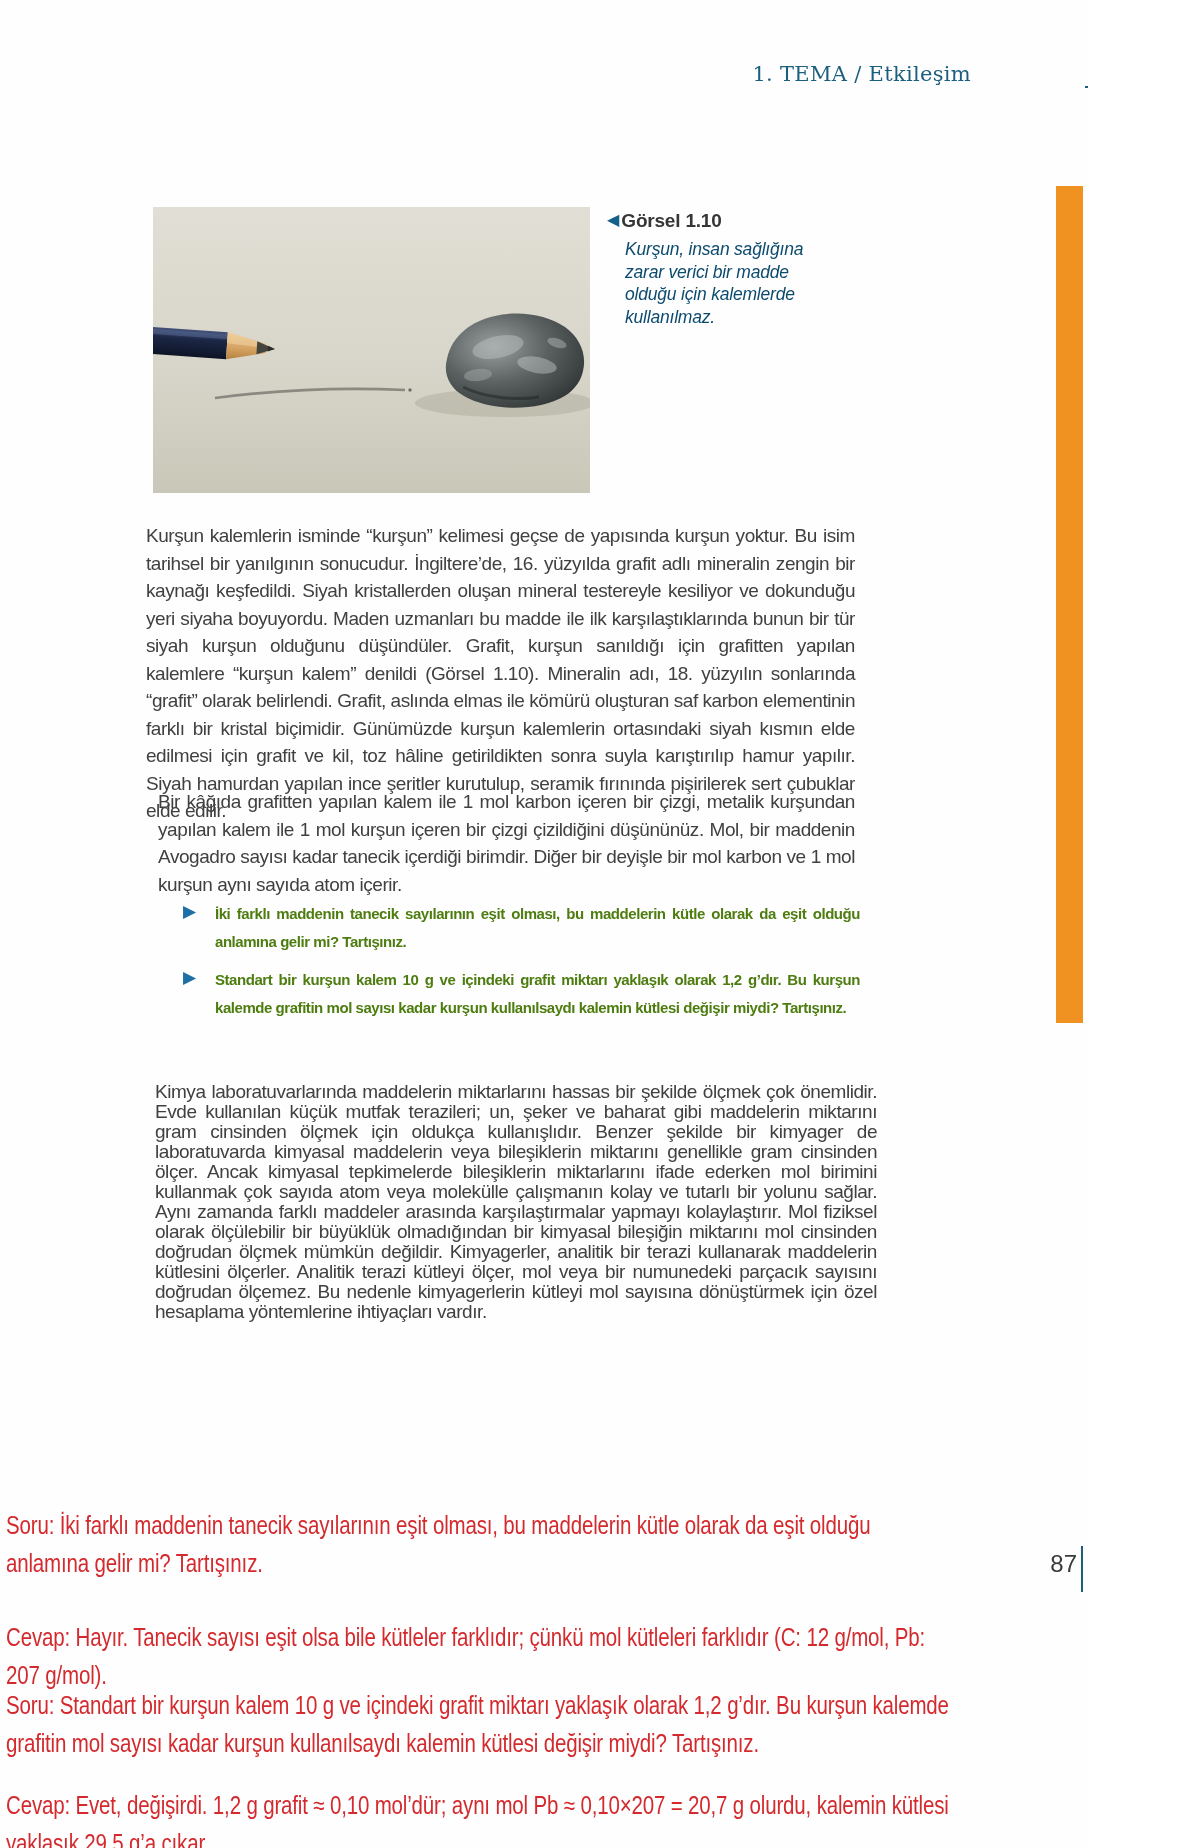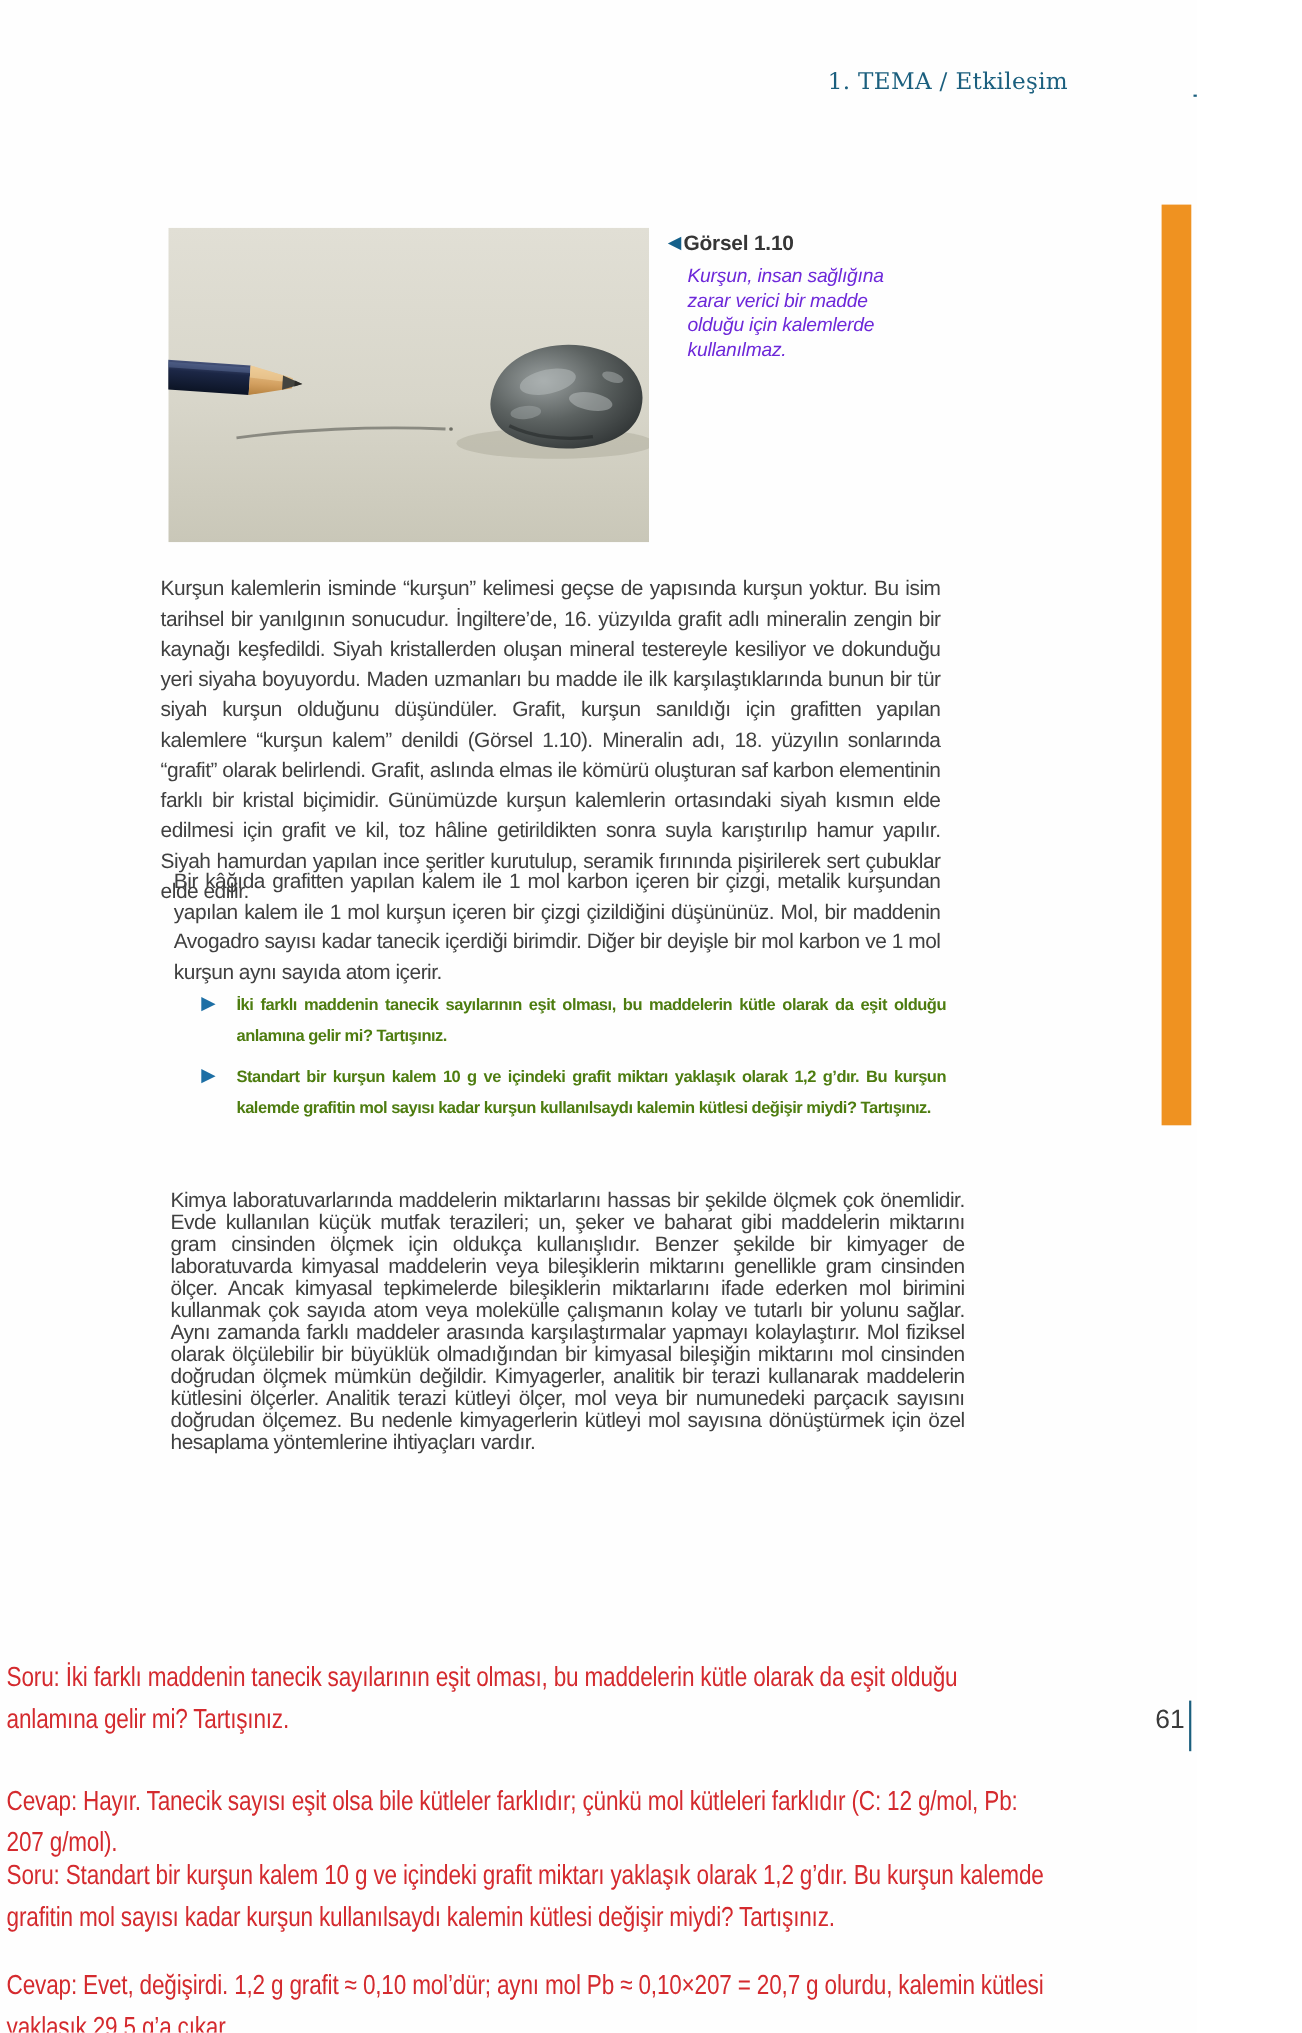--- a/index.html
+++ b/index.html
@@ -22,21 +22,21 @@
   .badge-icon{position:absolute;right:4px;top:2px;width:36px;height:36px;}
   
   .photo{position:absolute;left:153px;top:207px;width:437px;height:286px;}
   .photo svg{display:block;}
   
   .caption{position:absolute;left:607px;top:210px;width:240px;}
   .caption-marker{color:#14608a;font-size:16px;vertical-align:2px;margin-right:2px;}
   .caption-title{font-size:19px;font-weight:bold;color:#363636;letter-spacing:-.2px;}
   .caption-text{
     margin-top:6px;margin-left:18px;width:218px;
-    font-size:17.5px;font-style:italic;color:#6d28d9;line-height:22.5px;letter-spacing:-.2px;
+    font-size:17.5px;font-style:italic;color:#0c4a6e;line-height:22.5px;letter-spacing:-.2px;
   }
   
   .body{
     position:absolute;margin:0;font-size:19px;line-height:27.5px;letter-spacing:-.45px;
     text-align:justify;color:#404040;
   }
   .p1{left:146px;top:522px;width:709px;}
   .p2{left:158px;top:788px;width:697px;}
   .p3{left:155px;top:1082px;width:722px;line-height:20px;}
   
@@ -141,16 +141,16 @@
 
   <div class="orange-bar"></div>
 
   <p class="body p3">Kimya laboratuvarlarında maddelerin miktarlarını hassas bir şekilde ölçmek çok önemlidir. Evde kullanılan küçük mutfak terazileri; un, şeker ve baharat gibi maddelerin miktarını gram cinsinden ölçmek için oldukça kullanışlıdır. Benzer şekilde bir kimyager de laboratuvarda kimyasal maddelerin veya bileşiklerin miktarını genellikle gram cinsinden ölçer. Ancak kimyasal tepkimelerde bileşiklerin miktarlarını ifade ederken mol birimini kullanmak çok sayıda atom veya molekülle çalışmanın kolay ve tutarlı bir yolunu sağlar. Aynı zamanda farklı maddeler arasında karşılaştırmalar yapmayı kolaylaştırır. Mol fiziksel olarak ölçülebilir bir büyüklük olmadığından bir kimyasal bileşiğin miktarını mol cinsinden doğrudan ölçmek mümkün değildir. Kimyagerler, analitik bir terazi kullanarak maddelerin kütlesini ölçerler. Analitik terazi kütleyi ölçer, mol veya bir numunedeki parçacık sayısını doğrudan ölçemez. Bu nedenle kimyagerlerin kütleyi mol sayısına dönüştürmek için özel hesaplama yöntemlerine ihtiyaçları vardır.</p>
 
   <div class="note n1">Soru: İki farklı maddenin tanecik sayılarının eşit olması, bu maddelerin kütle olarak da eşit olduğu anlamına gelir mi? Tartışınız.</div>
   <div class="note n2">Cevap: Hayır. Tanecik sayısı eşit olsa bile kütleler farklıdır; çünkü mol kütleleri farklıdır (C: 12 g/mol, Pb: 207 g/mol).</div>
   <div class="note n3">Soru: Standart bir kurşun kalem 10 g ve içindeki grafit miktarı yaklaşık olarak 1,2 g’dır. Bu kurşun kalemde grafitin mol sayısı kadar kurşun kullanılsaydı kalemin kütlesi değişir miydi? Tartışınız.</div>
   <div class="note n4">Cevap: Evet, değişirdi. 1,2 g grafit ≈ 0,10 mol’dür; aynı mol Pb ≈ 0,10×207 = 20,7 g olurdu, kalemin kütlesi yaklaşık 29,5 g’a çıkar.</div>
 
-  <div class="page-number">61</div>
+  <div class="page-number">87</div>
   <div class="page-number-rule"></div>
 
 </div>
 
 </body></html>

